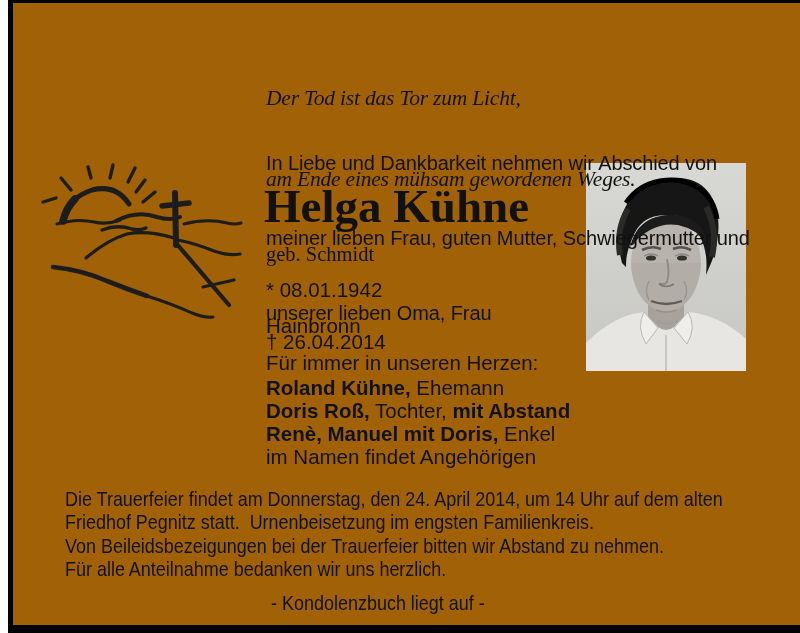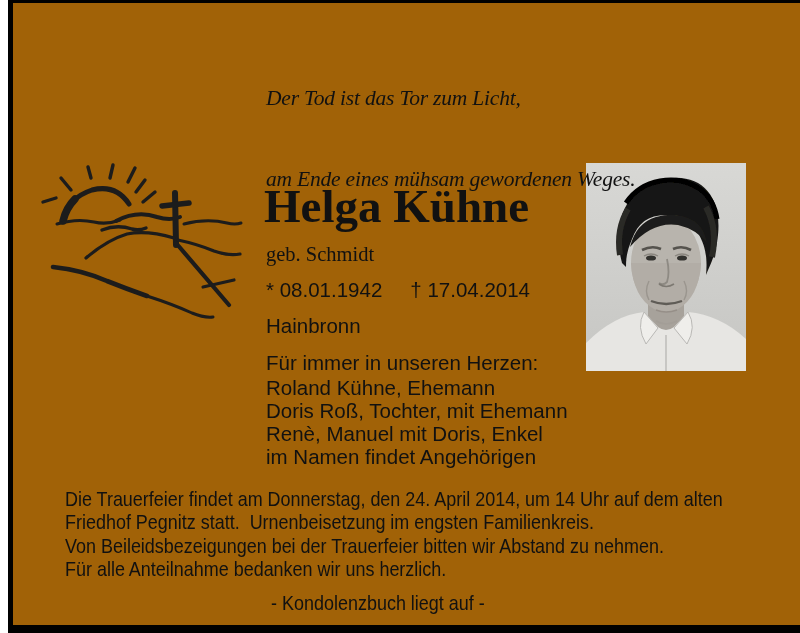--- a/index.html
+++ b/index.html
@@ -58,20 +58,21 @@
     white-space: pre;
     font-family: Liberation Serif, serif;
   }
   .vitals {
     position: absolute;
     left: 258px; top: 278px;
     font-size: 20.5px;
     white-space: pre;
     display: flex;
     gap: 28px;
+    flex-direction: column;
   }
   .place-name {
     position: absolute;
     left: 258px; top: 314px;
     font-size: 20.5px;
     font-weight: normal;
     white-space: pre;
   }
   .hearts-line {
     position: absolute;
@@ -80,21 +81,21 @@
     white-space: pre;
     text-align: center;
   }
   .family {
     position: absolute;
     left: 258px; top: 376px;
     font-size: 20.5px;
     line-height: 23px;
   }
   .family-line { white-space: pre; }
-  .family-line b { font-weight: normal; }
+  .family-line b { font-weight: bold; }
   .notice {
     position: absolute;
     left: 57px; top: 487px;
     width: 732px;
     font-size: 21px;
     line-height: 23.3px;
     transform: scaleX(0.855);
     transform-origin: 0 0;
   }
   .notice-line { white-space: pre; }
@@ -199,37 +200,42 @@
 
       <path d="M70,158 Q80,164 91,158" stroke="#a39e97" stroke-width="1.6" fill="none"></path>
     </g>
   </svg>
 
   <div class="quote">
     <div>Der Tod ist das Tor zum Licht,</div>
     <div>am Ende eines mühsam gewordenen Weges.</div>
   </div>
 
+  <div class="intro">
+    <div>In Liebe und Dankbarkeit nehmen wir Abschied von</div>
+    <div>meiner lieben Frau, guten Mutter, Schwiegermutter und</div>
+    <div>unserer lieben Oma, Frau</div>
+  </div>
 
   <div class="deceased-name">Helga Kühne</div>
 
   <div class="maiden-name">geb. Schmidt</div>
 
   <div class="vitals">
     <span><span>*</span> <span>08.01.1942</span></span>
-    <span><span>†</span> <span>17.04.2014</span></span>
+    <span><span>†</span> <span>26.04.2014</span></span>
   </div>
 
   <div class="place-name">Hainbronn</div>
 
   <div class="hearts-line">Für immer in unseren Herzen:</div>
 
   <div class="family">
     <div class="family-line"><b>Roland Kühne,</b><span> Ehemann</span></div>
-    <div class="family-line"><b>Doris Roß,</b><span> Tochter, </span><b>mit Ehemann</b></div>
+    <div class="family-line"><b>Doris Roß,</b><span> Tochter, </span><b>mit Abstand</b></div>
     <div class="family-line"><b>Renè, Manuel mit Doris,</b><span> Enkel</span></div>
     <div class="family-line">im Namen findet Angehörigen</div>
   </div>
 
   <div class="notice">
     <div class="notice-line">Die Trauerfeier findet am Donnerstag, den 24. April 2014, um 14 Uhr auf dem alten</div>
     <div class="notice-line">Friedhof Pegnitz statt.  Urnenbeisetzung im engsten Familienkreis.</div>
     <div class="notice-line">Von Beileidsbezeigungen bei der Trauerfeier bitten wir Abstand zu nehmen.</div>
     <div class="notice-line">Für alle Anteilnahme bedanken wir uns herzlich.</div>
     <div class="condolence-line">- Kondolenzbuch liegt auf -</div>

